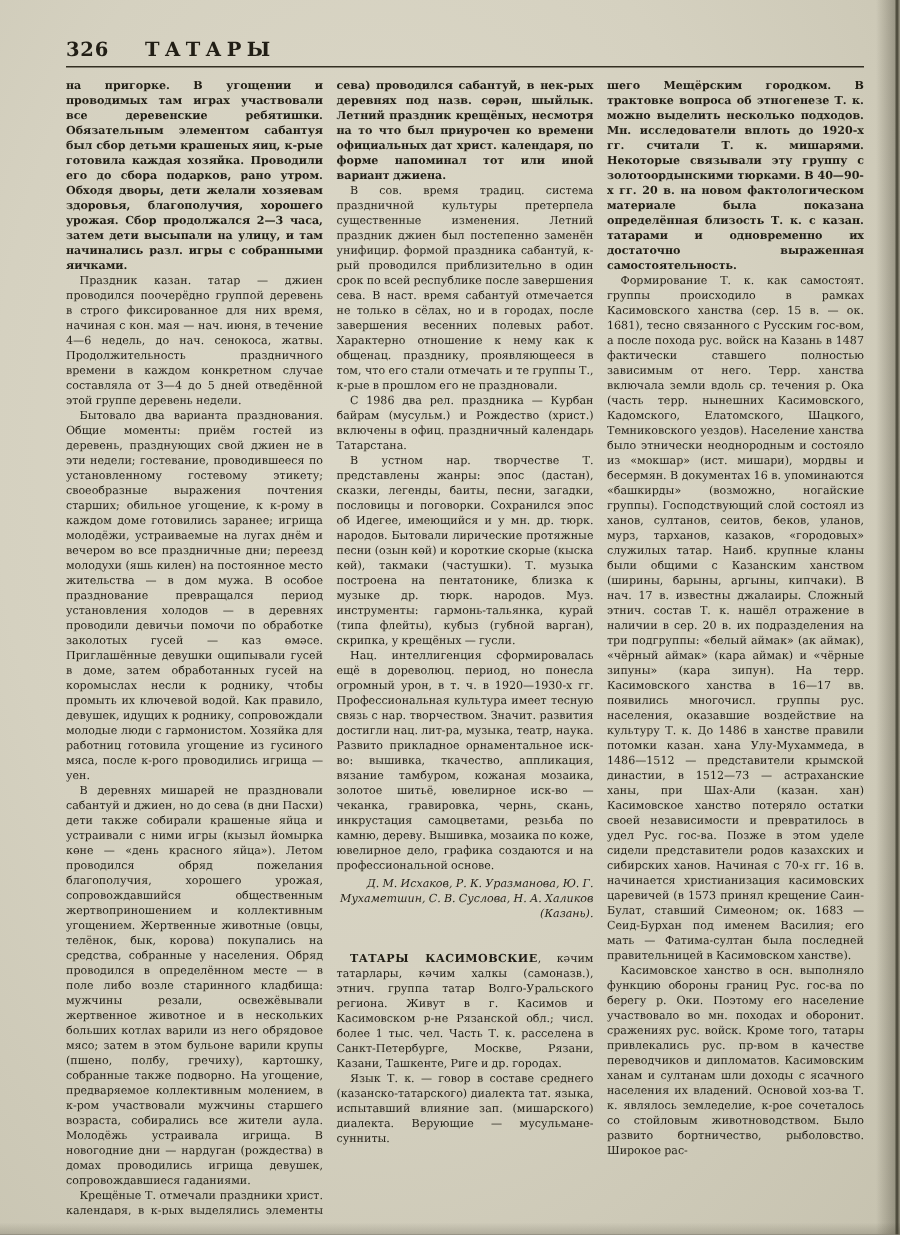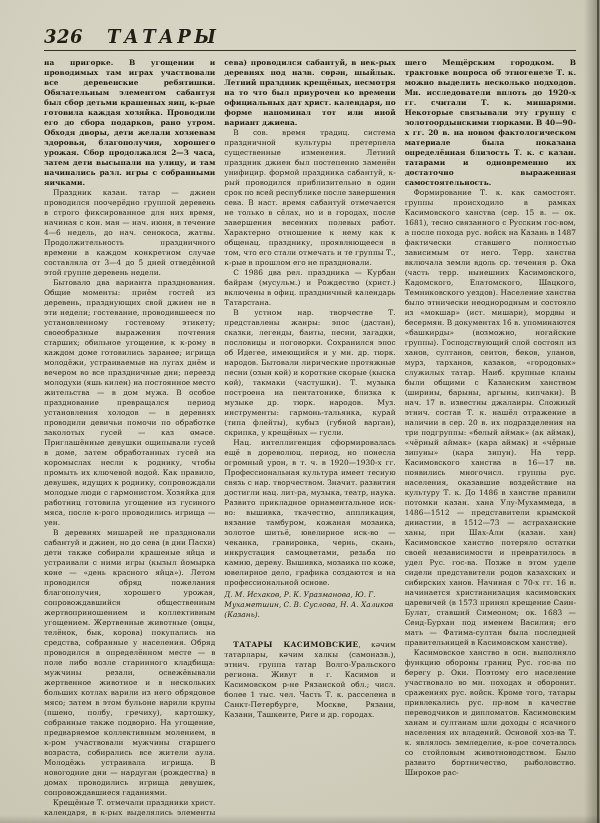--- a/index.html
+++ b/index.html
@@ -8,29 +8,29 @@
     position:relative;width:600px;height:823px;overflow:hidden;
     background:radial-gradient(ellipse at 42% 36%, #ddd9c9 0%, #d5d1c0 52%, #c6c2af 100%);
     color:#211e15;
   }
   .scan-shadow-right{position:absolute;top:0;right:0;width:16px;height:100%;
     background:linear-gradient(to right, rgba(40,36,22,0), rgba(40,36,22,0.38));pointer-events:none;}
   .scan-line{position:absolute;top:0;right:1px;width:2px;height:100%;background:rgba(24,21,10,0.55);}
   .scan-shadow-bottom{position:absolute;left:0;bottom:0;width:100%;height:8px;
     background:linear-gradient(to bottom, rgba(40,36,22,0), rgba(40,36,22,0.18));pointer-events:none;}
   .content{position:absolute;left:44px;top:26px;width:532px;}
-  .header-row{display:flex;align-items:baseline;font-weight:bold;font-size:18px;font-style:italic;}
+  .header-row{display:flex;align-items:baseline;font-weight:bold;font-size:13px;}
   .page-num{margin-right:24px;letter-spacing:0.5px;}
   .running-title{letter-spacing:3.5px;}
   .header-rule{border-bottom:1.2px solid #332f22;margin-top:3px;}
   .cols{display:flex;gap:9px;margin-top:7px;height:758px;overflow:hidden;}
   .col{flex:1;min-width:0;font-size:7.4px;line-height:10px;text-align:justify;hyphens:auto;word-spacing:-0.2px;}
   .blk{margin:0;text-indent:9px;}
   .blk.continuation{text-indent:0;font-weight:bold;}
-  .blk.credits{font-style:italic;text-align:left;text-indent:0;margin:2px 0 2px;}
+  .blk.credits{font-style:italic;text-align:right;text-indent:0;margin:2px 0 2px;}
   .blk.entry{margin-top:20px;}
   .blk.entry b{font-weight:bold;letter-spacing:0.3px;}
 </style>
 </head>
 <body>
 
 <div class="page">
   <div class="content">
     <div class="header-row">
       <span class="page-num">326</span>
@@ -46,20 +46,21 @@
           <p class="blk paragraph">Крещёные Т. отмечали праздники христ. календаря, в к-рых выделялись элементы традиц. нар. праздников казан. Т. Так, в пасхальные дни (до</p>
         </div>
       <div class="col">
           <p class="blk continuation">сева) проводился сабантуй, в нек-рых деревнях под назв. сөрән, шыйлык. Летний праздник крещёных, несмотря на то что был приурочен ко времени официальных дат христ. календаря, по форме напоминал тот или иной вариант джиена.</p>
           <p class="blk paragraph">В сов. время традиц. система праздничной культуры претерпела существенные изменения. Летний праздник джиен был постепенно заменён унифицир. формой праздника сабантуй, к-рый проводился приблизительно в один срок по всей республике после завершения сева. В наст. время сабантуй отмечается не только в сёлах, но и в городах, после завершения весенних полевых работ. Характерно отношение к нему как к общенац. празднику, проявляющееся в том, что его стали отмечать и те группы Т., к-рые в прошлом его не праздновали.</p>
           <p class="blk paragraph">С 1986 два рел. праздника — Курбан байрам (мусульм.) и Рождество (христ.) включены в офиц. праздничный календарь Татарстана.</p>
           <p class="blk paragraph">В устном нар. творчестве Т. представлены жанры: эпос (дастан), сказки, легенды, баиты, песни, загадки, пословицы и поговорки. Сохранился эпос об Идегее, имеющийся и у мн. др. тюрк. народов. Бытовали лирические протяжные песни (озын көй) и короткие скорые (кыска көй), такмаки (частушки). Т. музыка построена на пентатонике, близка к музыке др. тюрк. народов. Муз. инструменты: гармонь-тальянка, курай (типа флейты), кубыз (губной варган), скрипка, у крещёных — гусли.</p>
           <p class="blk paragraph">Нац. интеллигенция сформировалась ещё в дореволюц. период, но понесла огромный урон, в т. ч. в 1920—1930-х гг. Профессиональная культура имеет тесную связь с нар. творчеством. Значит. развития достигли нац. лит-ра, музыка, театр, наука. Развито прикладное орнаментальное иск-во: вышивка, ткачество, аппликация, вязание тамбуром, кожаная мозаика, золотое шитьё, ювелирное иск-во — чеканка, гравировка, чернь, скань, инкрустация самоцветами, резьба по камню, дереву. Вышивка, мозаика по коже, ювелирное дело, графика создаются и на профессиональной основе.</p>
           <p class="blk credits">Д. М. Исхаков, Р. К. Уразманова, Ю. Г. Мухаметшин, С. В. Суслова, Н. А. Халиков (Казань).</p>
           <p class="blk entry"><b>ТАТАРЫ КАСИМОВСКИЕ</b>, кәчим татарлары, кәчим халкы (самоназв.), этнич. группа татар Волго-Уральского региона. Живут в г. Касимов и Касимовском р-не Рязанской обл.; числ. более 1 тыс. чел. Часть Т. к. расселена в Санкт-Петербурге, Москве, Рязани, Казани, Ташкенте, Риге и др. городах.</p>
+          <p class="blk paragraph">Язык Т. к. — говор в составе среднего (казанско-татарского) диалекта тат. языка, испытавший влияние зап. (мишарского) диалекта. Верующие — мусульмане-сунниты.</p>
         </div>
       <div class="col">
           <p class="blk continuation">шего Мещёрским городком. В трактовке вопроса об этногенезе Т. к. можно выделить несколько подходов. Мн. исследователи вплоть до 1920-х гг. считали Т. к. мишарями. Некоторые связывали эту группу с золотоордынскими тюрками. В 40—90-х гг. 20 в. на новом фактологическом материале была показана определённая близость Т. к. с казан. татарами и одновременно их достаточно выраженная самостоятельность.</p>
           <p class="blk paragraph">Формирование Т. к. как самостоят. группы происходило в рамках Касимовского ханства (сер. 15 в. — ок. 1681), тесно связанного с Русским гос-вом, а после похода рус. войск на Казань в 1487 фактически ставшего полностью зависимым от него. Терр. ханства включала земли вдоль ср. течения р. Ока (часть терр. нынешних Касимовского, Кадомского, Елатомского, Шацкого, Темниковского уездов). Население ханства было этнически неоднородным и состояло из «мокшар» (ист. мишари), мордвы и бесермян. В документах 16 в. упоминаются «башкирды» (возможно, ногайские группы). Господствующий слой состоял из ханов, султанов, сеитов, беков, уланов, мурз, тарханов, казаков, «городовых» служилых татар. Наиб. крупные кланы были общими с Казанским ханством (ширины, барыны, аргыны, кипчаки). В нач. 17 в. известны джалаиры. Сложный этнич. состав Т. к. нашёл отражение в наличии в сер. 20 в. их подразделения на три подгруппы: «белый аймак» (ак аймак), «чёрный аймак» (кара аймак) и «чёрные зипуны» (кара зипун). На терр. Касимовского ханства в 16—17 вв. появились многочисл. группы рус. населения, оказавшие воздействие на культуру Т. к. До 1486 в ханстве правили потомки казан. хана Улу-Мухаммеда, в 1486—1512 — представители крымской династии, в 1512—73 — астраханские ханы, при Шах-Али (казан. хан) Касимовское ханство потеряло остатки своей независимости и превратилось в удел Рус. гос-ва. Позже в этом уделе сидели представители родов казахских и сибирских ханов. Начиная с 70-х гг. 16 в. начинается христианизация касимовских царевичей (в 1573 принял крещение Саин-Булат, ставший Симеоном; ок. 1683 — Сеид-Бурхан под именем Василия; его мать — Фатима-султан была последней правительницей в Касимовском ханстве).</p>
           <p class="blk paragraph">Касимовское ханство в осн. выполняло функцию обороны границ Рус. гос-ва по берегу р. Оки. Поэтому его население участвовало во мн. походах и оборонит. сражениях рус. войск. Кроме того, татары привлекались рус. пр-вом в качестве переводчиков и дипломатов. Касимовским ханам и султанам шли доходы с ясачного населения их владений. Основой хоз-ва Т. к. являлось земледелие, к-рое сочеталось со стойловым животноводством. Было развито бортничество, рыболовство. Широкое рас-</p>
         </div>
     </div>
   </div>
   <div class="scan-shadow-right"></div>
   <div class="scan-line"></div>

